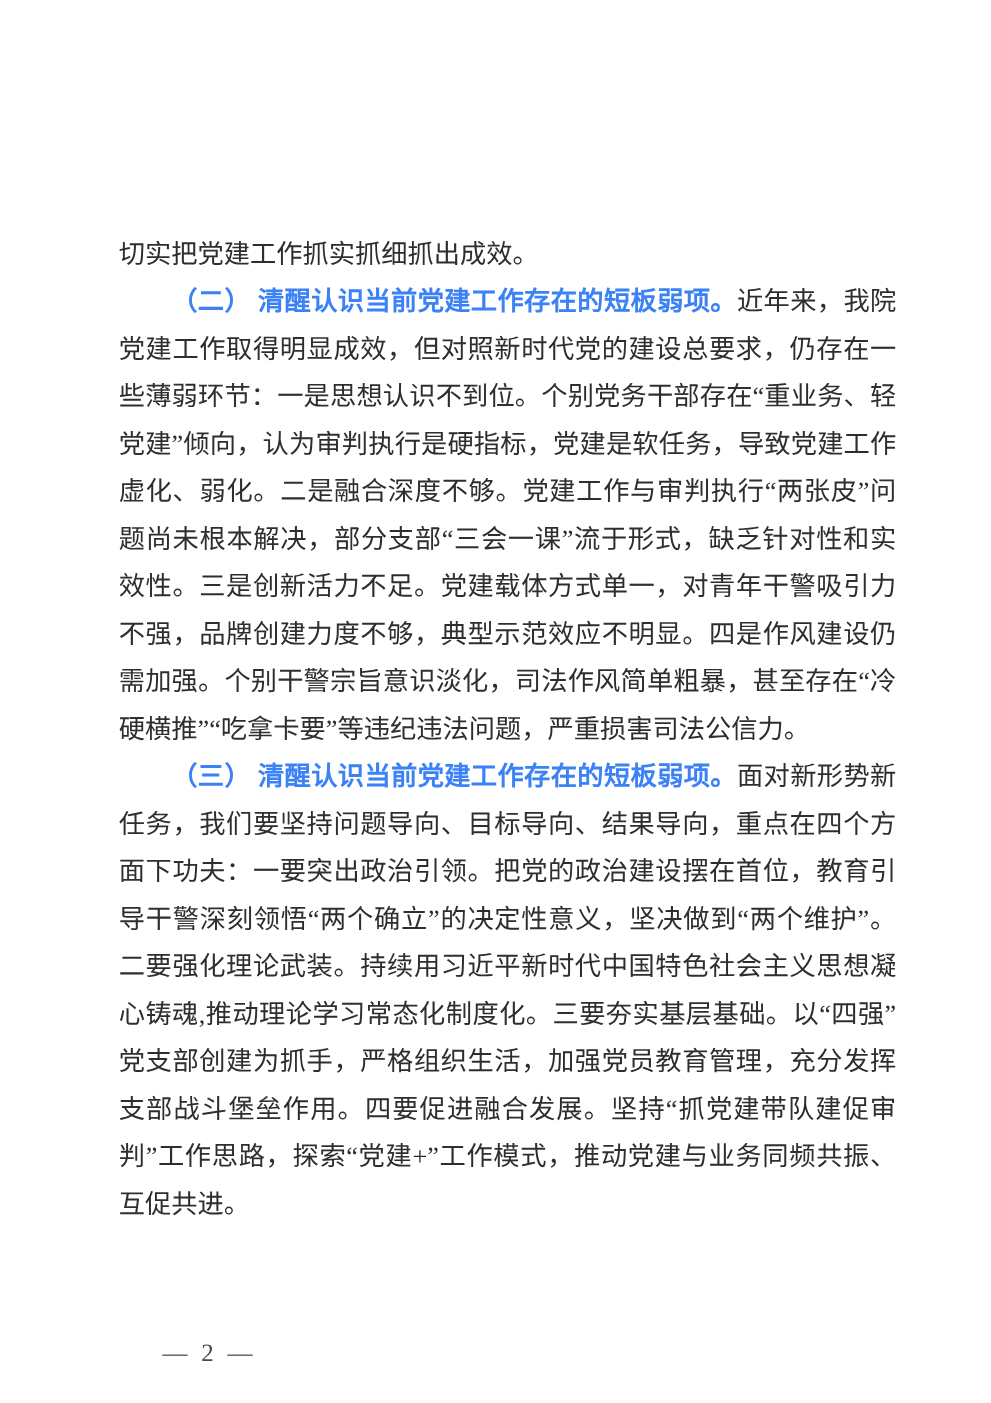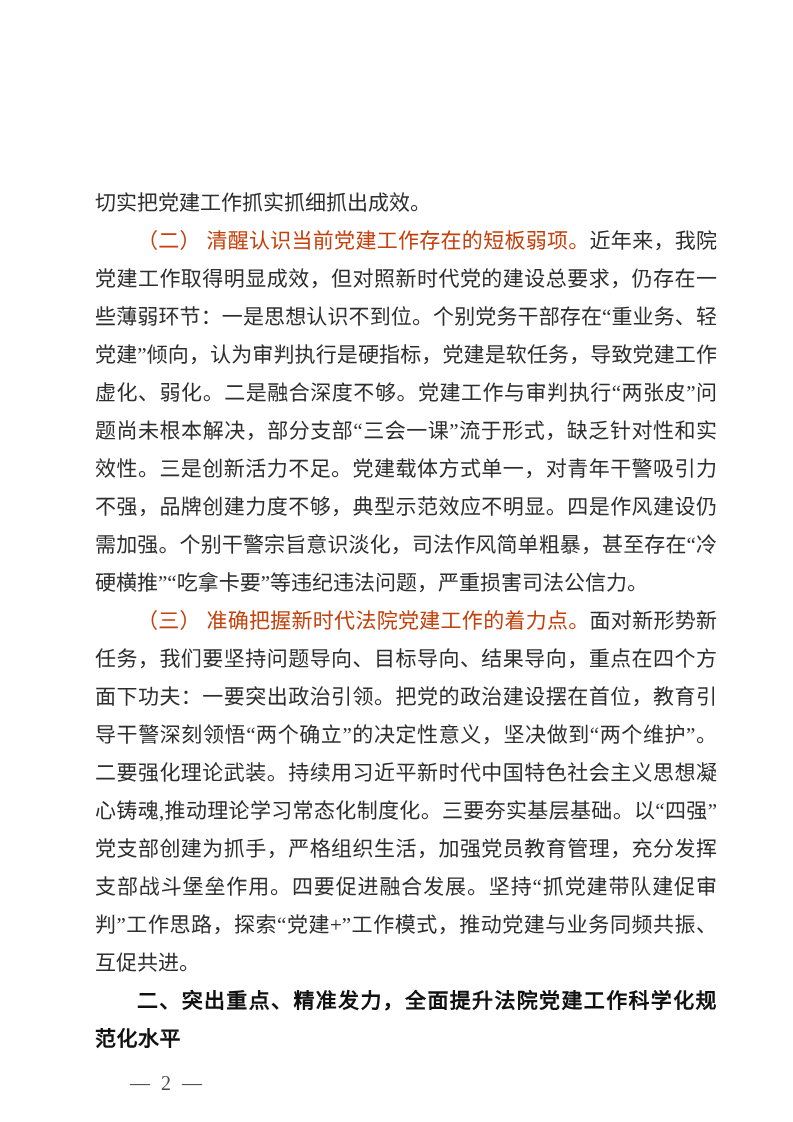--- a/index.html
+++ b/index.html
@@ -31,22 +31,22 @@
     text-align: justify;
     word-break: break-all;
   }
   .content p.indent {
     text-indent: 2em;
   }
   .seg-regular {
     font-weight: normal;
   }
   .seg-bold-kai {
-    font-weight: normal;
-    color: #c2410c;
+    font-weight: bold;
+    color: #3b82f6;
   }
   .seg-bold-hei {
     font-family: "Liberation Sans", "DejaVu Sans", sans-serif;
     font-weight: bold;
     color: #111111;
     letter-spacing: 0.5px;
   }
   .page-number {
     position: absolute;
     left: 130px;
@@ -57,17 +57,16 @@
     letter-spacing: 3px;
   }
 </style>
 </head>
 <body>
 
 <div class="page">
   <div class="content" id="content">
       <p class=""><span class="seg-regular">切实把党建工作抓实抓细抓出成效。</span></p>
       <p class="indent"><span class="seg-bold-kai">（二） 清醒认识当前党建工作存在的短板弱项。</span><span class="seg-regular">近年来，我院党建工作取得明显成效，但对照新时代党的建设总要求，仍存在一些薄弱环节：一是思想认识不到位。个别党务干部存在“重业务、轻党建”倾向，认为审判执行是硬指标，党建是软任务，导致党建工作虚化、弱化。二是融合深度不够。党建工作与审判执行“两张皮”问题尚未根本解决，部分支部“三会一课”流于形式，缺乏针对性和实效性。三是创新活力不足。党建载体方式单一，对青年干警吸引力不强，品牌创建力度不够，典型示范效应不明显。四是作风建设仍需加强。个别干警宗旨意识淡化，司法作风简单粗暴，甚至存在“冷硬横推”“吃拿卡要”等违纪违法问题，严重损害司法公信力。</span></p>
-      <p class="indent"><span class="seg-bold-kai">（三） 准确把握新时代法院党建工作的着力点。</span><span class="seg-regular">面对新形势新任务，我们要坚持问题导向、目标导向、结果导向，重点在四个方面下功夫：一要突出政治引领。把党的政治建设摆在首位，教育引导干警深刻领悟“两个确立”的决定性意义，坚决做到“两个维护”。二要强化理论武装。持续用习近平新时代中国特色社会主义思想凝心铸魂,推动理论学习常态化制度化。三要夯实基层基础。以“四强”党支部创建为抓手，严格组织生活，加强党员教育管理，充分发挥支部战斗堡垒作用。四要促进融合发展。坚持“抓党建带队建促审判”工作思路，探索“党建+”工作模式，推动党建与业务同频共振、互促共进。</span></p>
-      <p class="indent"><span class="seg-bold-hei">二、突出重点、精准发力，全面提升法院党建工作科学化规范化水平</span></p>
+      <p class="indent"><span class="seg-bold-kai">（三） 清醒认识当前党建工作存在的短板弱项。</span><span class="seg-regular">面对新形势新任务，我们要坚持问题导向、目标导向、结果导向，重点在四个方面下功夫：一要突出政治引领。把党的政治建设摆在首位，教育引导干警深刻领悟“两个确立”的决定性意义，坚决做到“两个维护”。二要强化理论武装。持续用习近平新时代中国特色社会主义思想凝心铸魂,推动理论学习常态化制度化。三要夯实基层基础。以“四强”党支部创建为抓手，严格组织生活，加强党员教育管理，充分发挥支部战斗堡垒作用。四要促进融合发展。坚持“抓党建带队建促审判”工作思路，探索“党建+”工作模式，推动党建与业务同频共振、互促共进。</span></p>
     </div>
   <div class="page-number">— 2 —</div>
 </div>
 
 </body></html>

